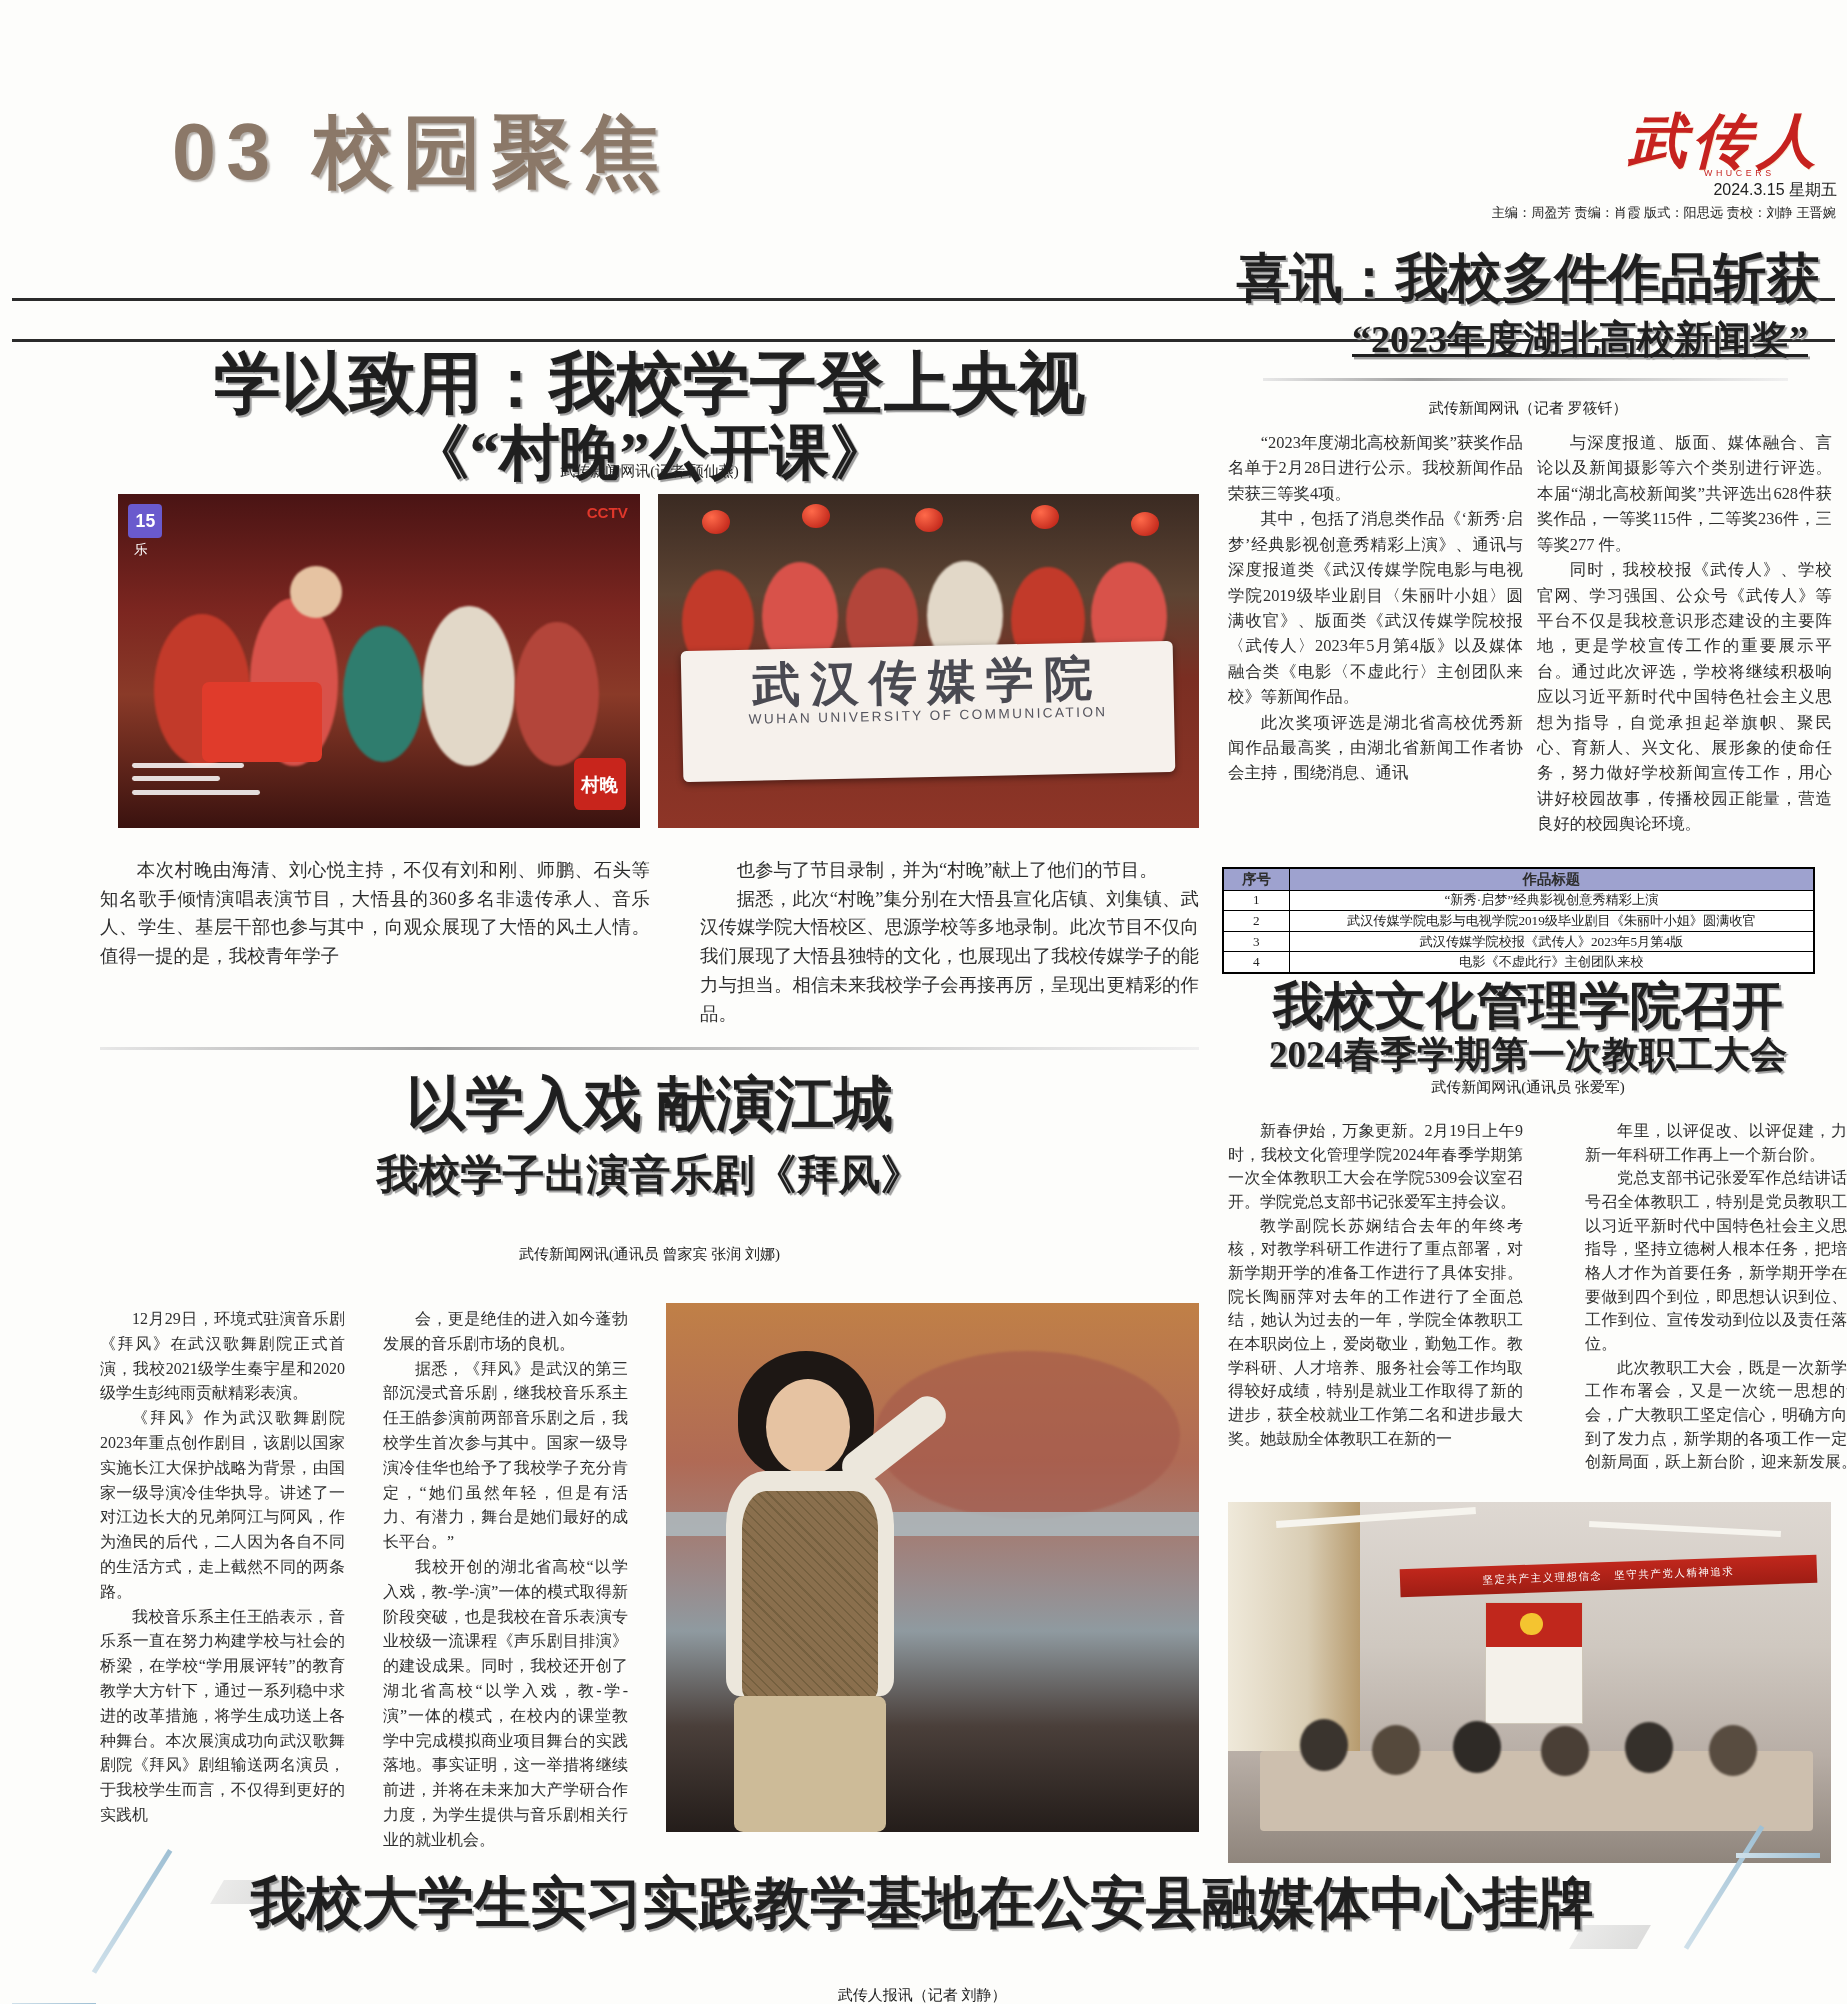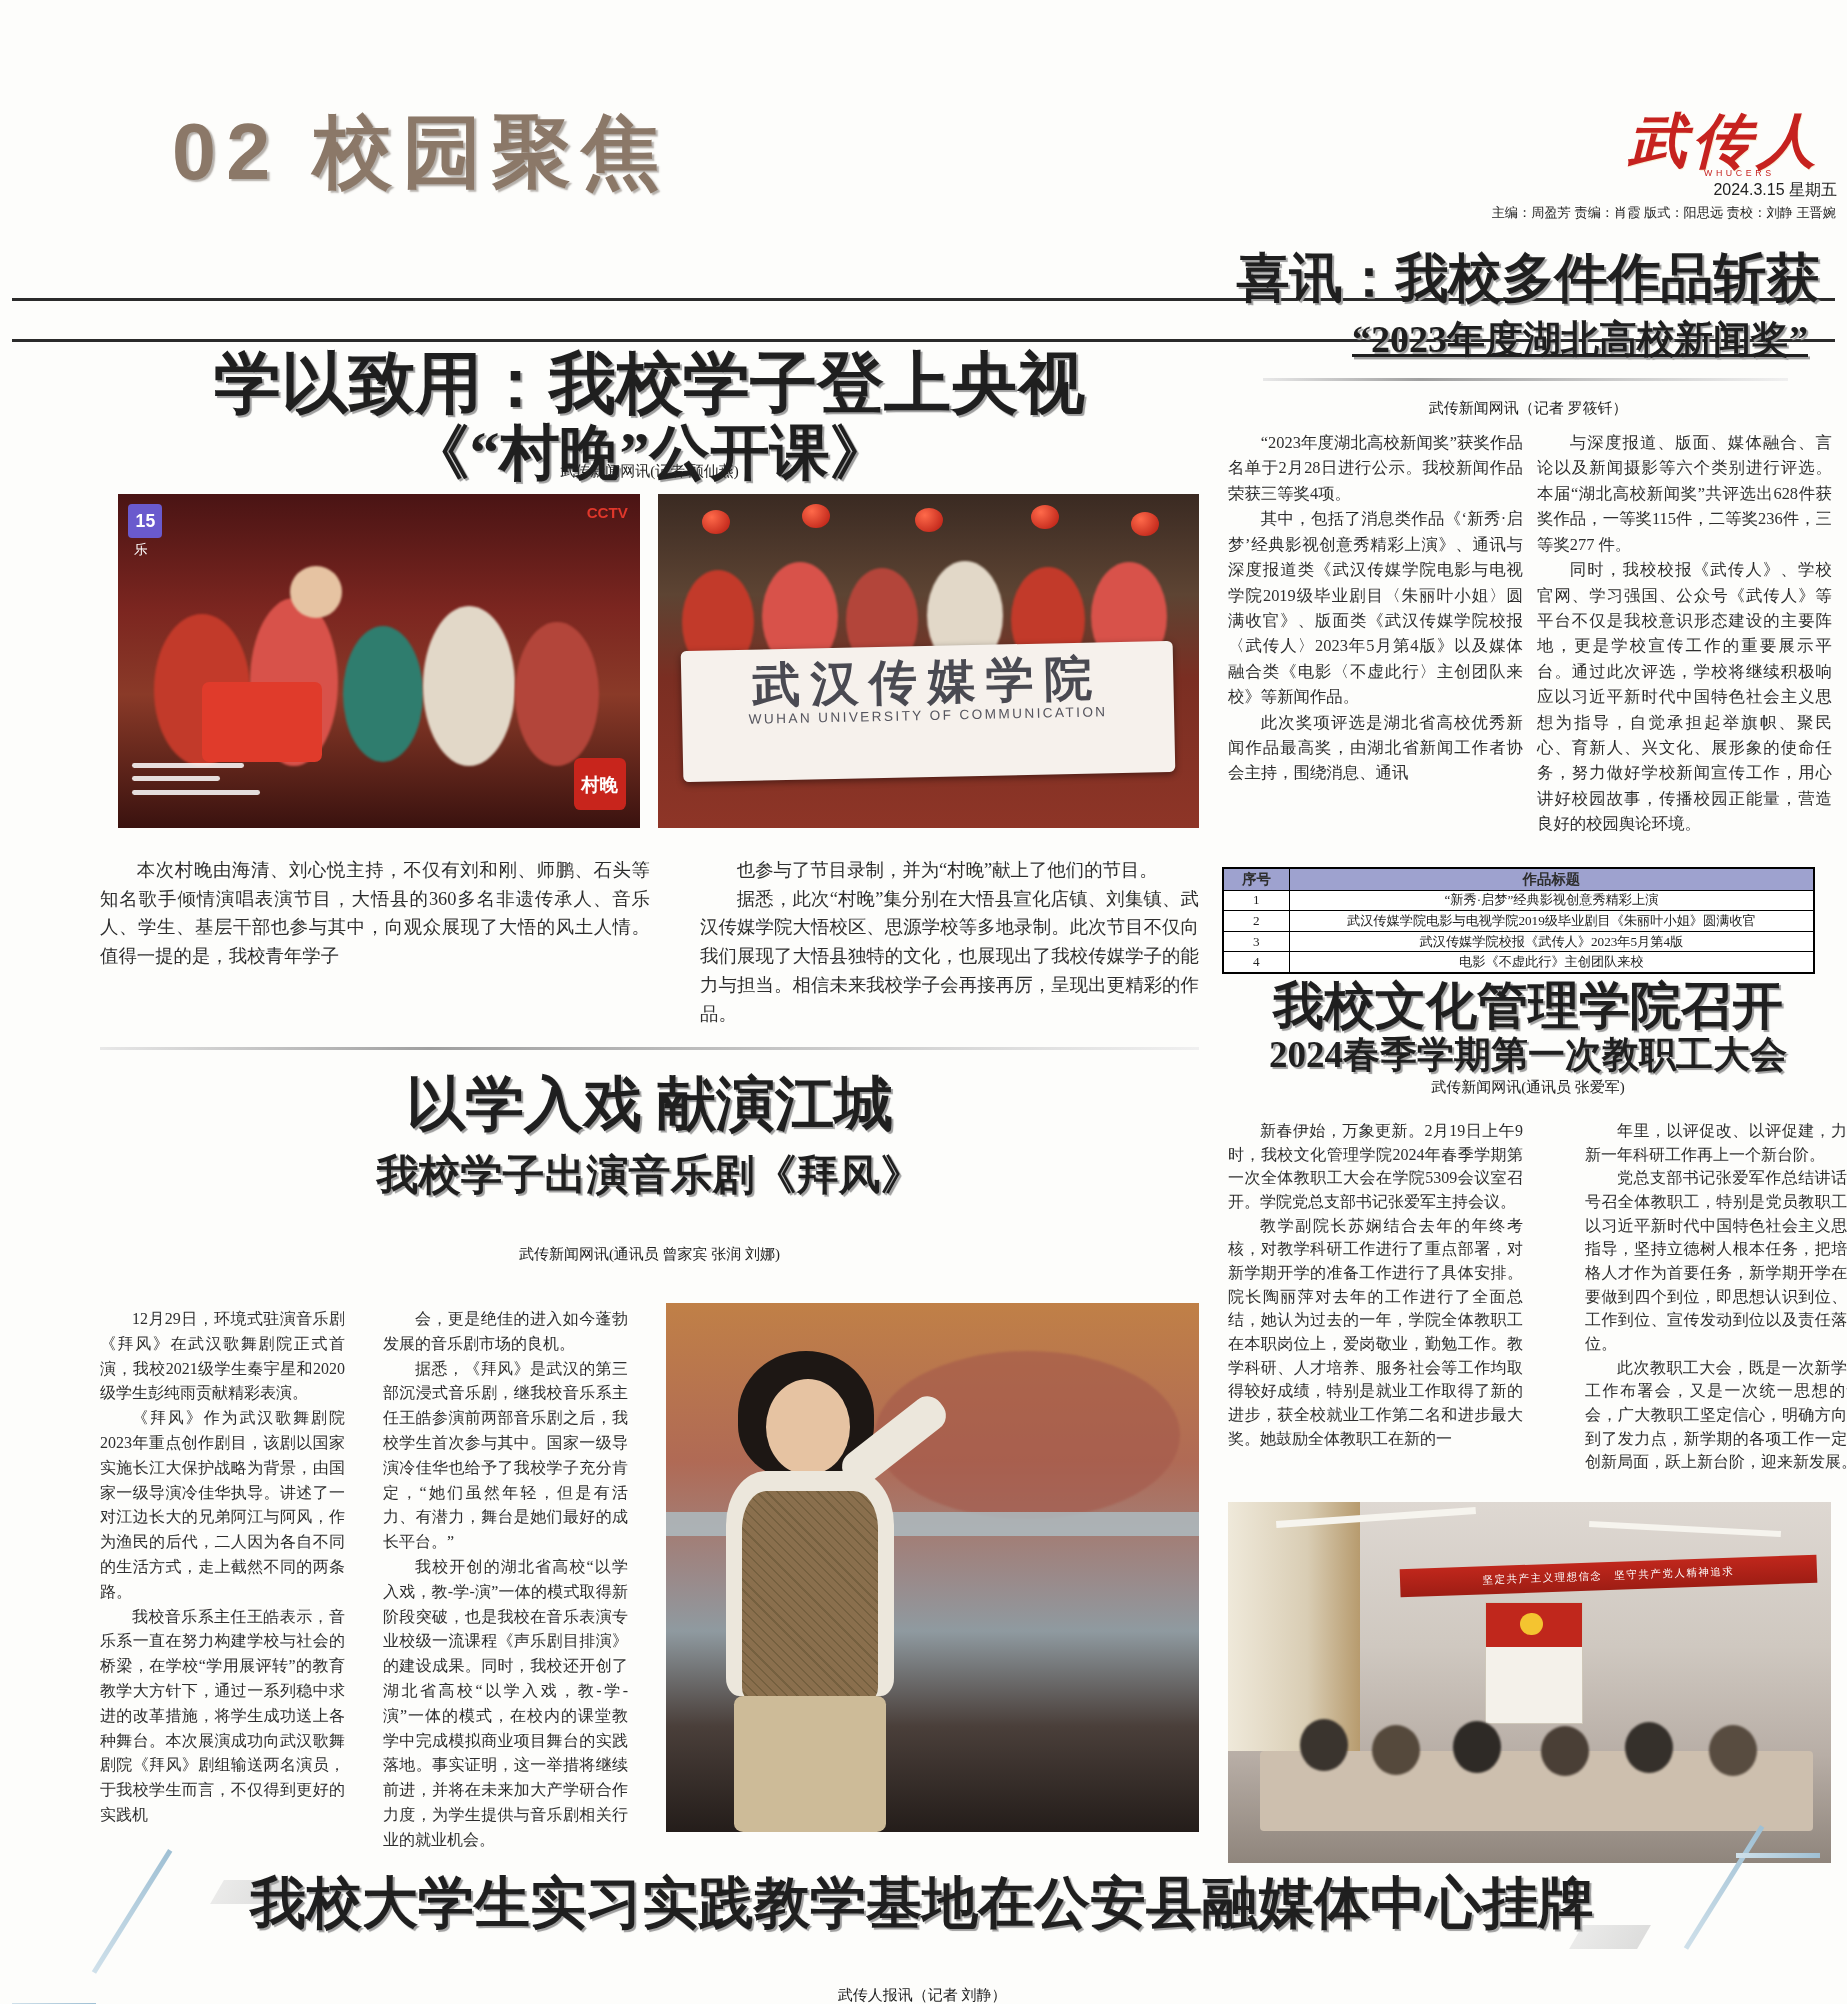--- a/index.html
+++ b/index.html
@@ -55,21 +55,21 @@
   .hair{position:absolute;border-radius:50% 50% 42% 42%;background:#1d1714;}
   
   .deco-blue{position:absolute;background:linear-gradient(90deg,#cfe0ea,#9fc0d4);}
   .deco-gray{position:absolute;background:linear-gradient(90deg,#d8d8d8,#bdbdbd);}
 </style>
 </head>
 <body>
 
 <div id="page">
 
-  <div class="abs section-head" style="left:172px;top:100px;">02 校园聚焦</div>
+  <div class="abs section-head" style="left:172px;top:100px;">03 校园聚焦</div>
 
   <div class="abs masthead-title" style="left:1628px;top:102px;">武传人</div>
   <div class="abs masthead-en" style="left:1704px;top:168px;">WHUCERS</div>
   <div class="abs masthead-date" style="left:1564px;top:180px;width:273px;">2024.3.15 星期五</div>
   <div class="abs masthead-editors" style="left:1323px;top:204px;width:513px;">主编：周盈芳 责编：肖霞 版式：阳思远 责校：刘静 王晋婉</div>
 
   <div class="abs rule" style="left:12px;top:298px;width:1823px;"></div>
   <div class="abs rule" style="left:12px;top:339px;width:1823px;"></div>
 
   <div class="abs hl" style="left:100px;top:346px;width:1099px;font-size:67px;">学以致用：我校学子登上央视</div>

